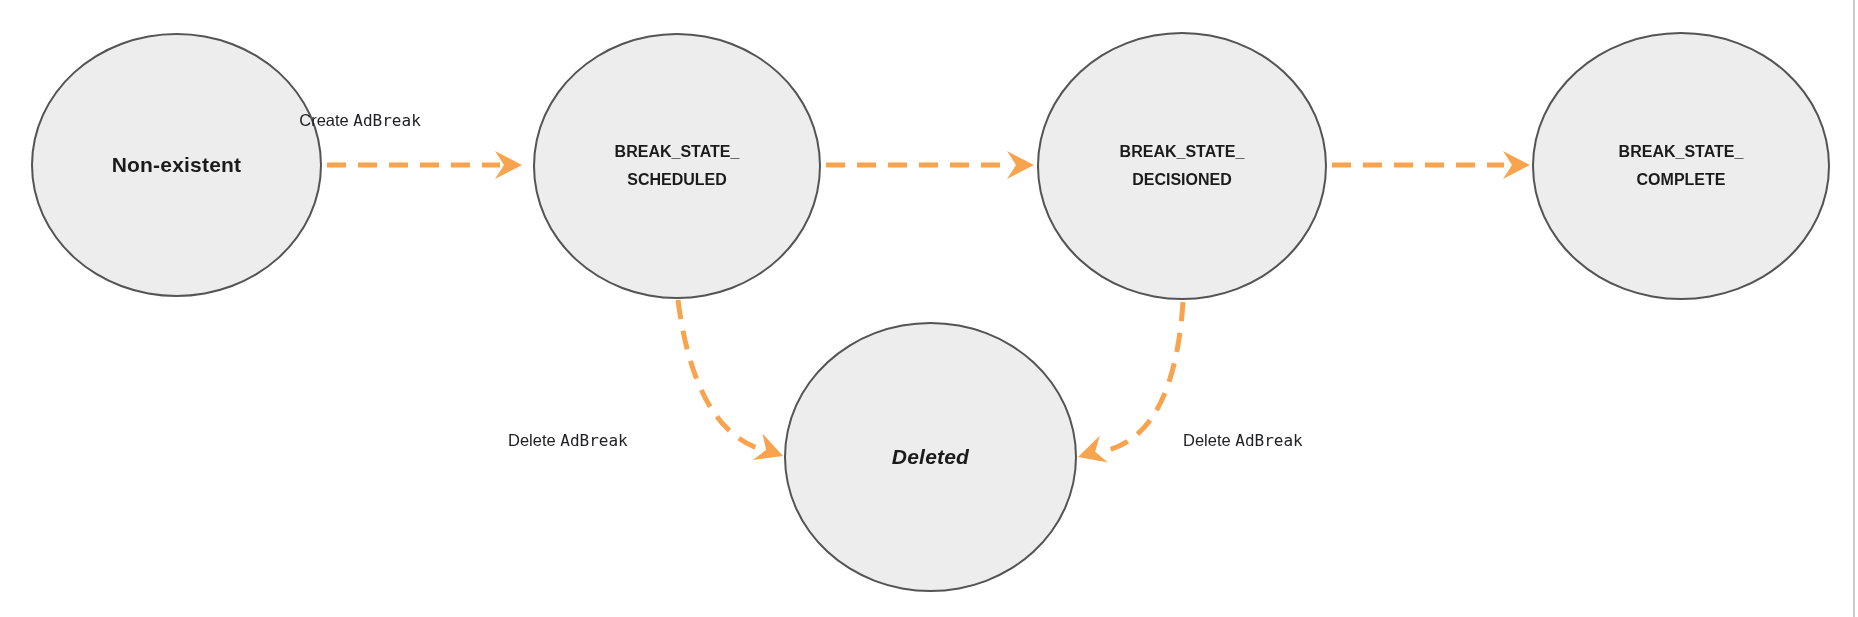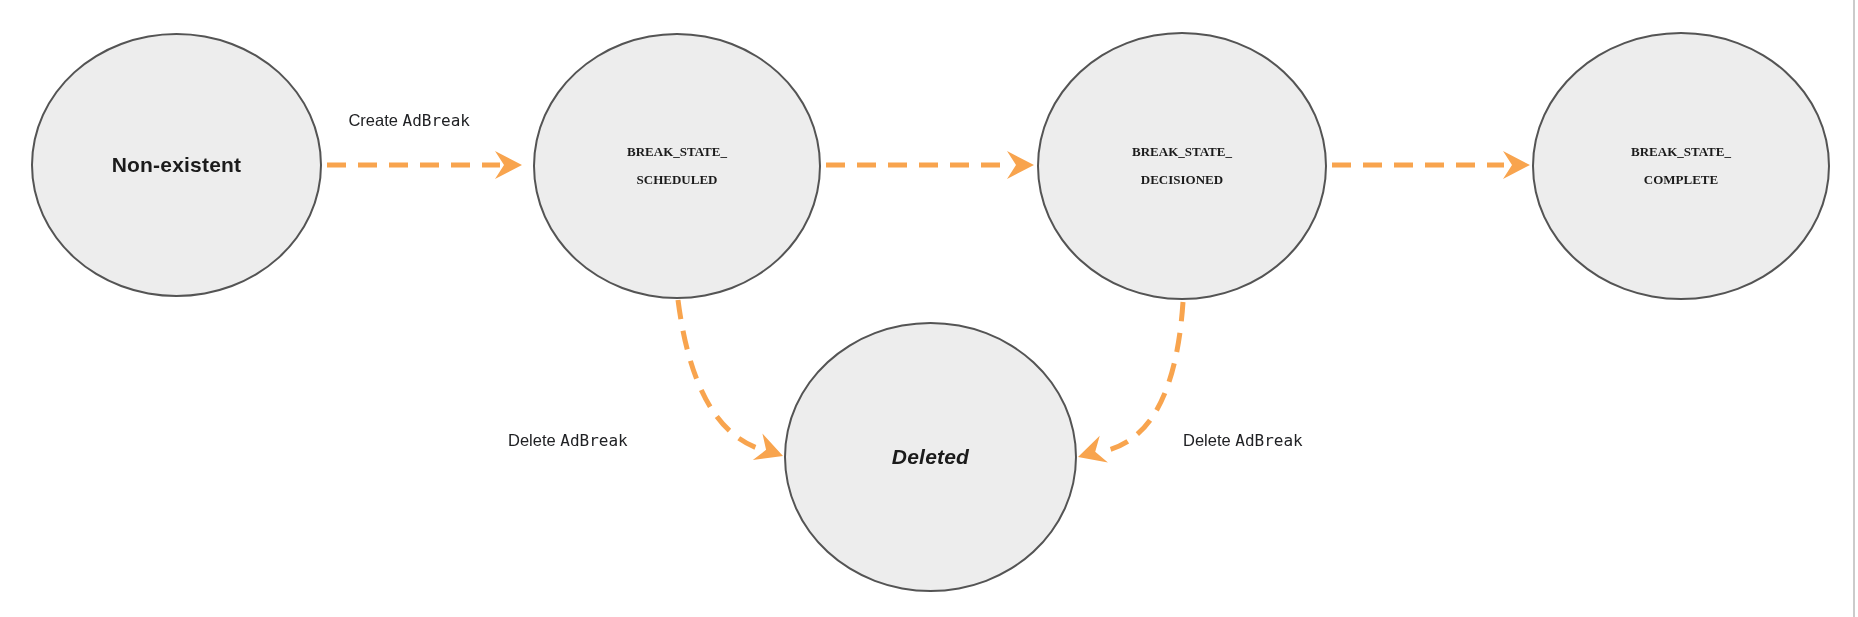--- a/index.html
+++ b/index.html
@@ -32,22 +32,22 @@
     white-space: pre-line;
     font-weight: bold;
     color: #1b1b1b;
   }
   .node-label.sans {
     font-family: "Liberation Sans", sans-serif;
     font-size: 21px;
     letter-spacing: 0.2px;
   }
   .node-label.mono {
-    font-family: Liberation Serif, serif;
-    font-size: 13px;
+    font-family: Liberation Sans, sans-serif;
+    font-size: 16px;
     line-height: 28px;
   }
   .edge-label {
     position: absolute;
     font-size: 16.5px;
     line-height: 23px;
     color: #202124;
     white-space: pre-line;
   }
   .edge-label .code {
@@ -109,21 +109,21 @@
 
   <div class="node" style="left:1532px; top:32px; width:298px; height:268px;">
     <span class="node-label mono">BREAK_STATE_
 COMPLETE</span>
   </div>
 
   <div class="node" style="left:784px; top:322px; width:293px; height:270px;font-style:italic;">
     <span class="node-label sans">Deleted</span>
   </div>
 
-  <div class="edge-label centered" style="left:250px; top:86px; width:220px;text-align:right;">
+  <div class="edge-label centered" style="left:250px; top:86px; width:220px;">
     <span>Create </span><span class="code">AdBreak</span>
   </div>
 
 
 
   <div class="edge-label" style="left:508px; top:406px;">
     <span>Delete </span><span class="code">AdBreak</span>
   </div>
 
   <div class="edge-label" style="left:1183px; top:406px;">

